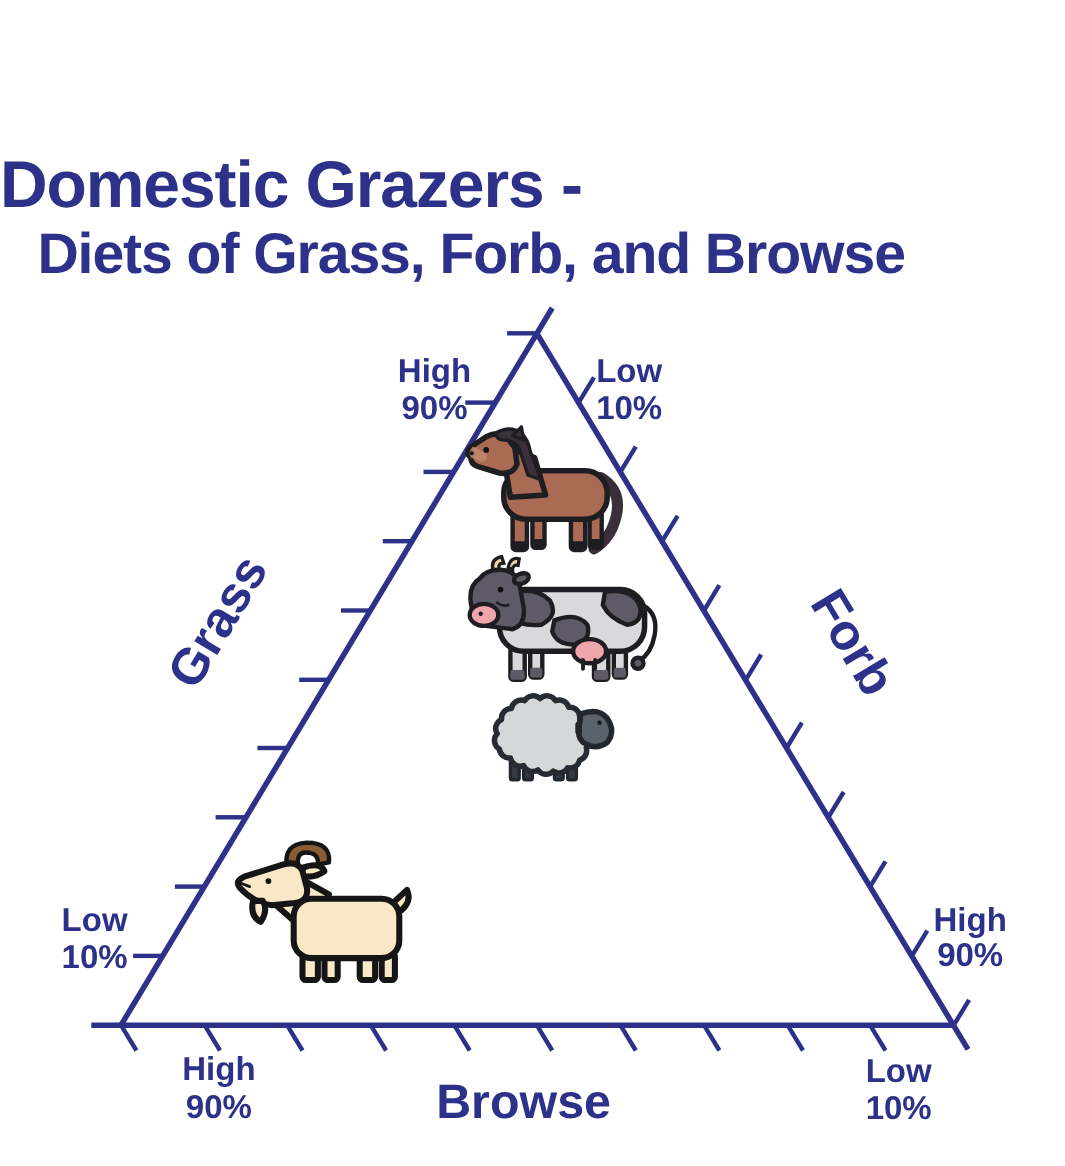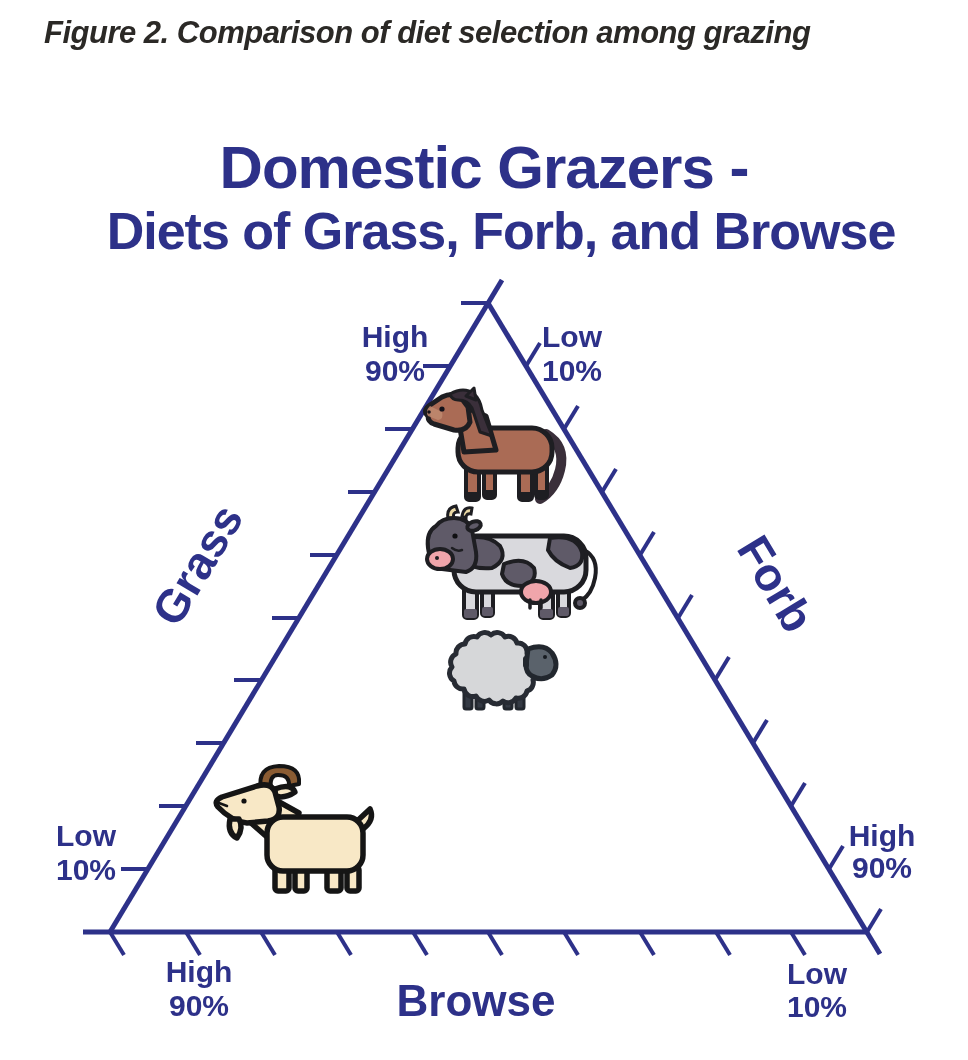--- a/index.html
+++ b/index.html
@@ -8,21 +8,21 @@
     --c-cow_body:#d9d9dd; --c-cow_patch:#5f5a68; --c-pink:#f0a5ab; --c-horn_cream:#ead9a5;
     --c-sheep_body:#d6d7d9; --c-sheep_head:#5a626b; --c-sheep_dark:#343a44;
     --c-goat_body:#f8e8c6; --c-goat_horn:#8a5c33;
   }
   html,body{margin:0;padding:0;}
   body{width:968px;height:1060px;background:#ffffff;overflow:hidden;
        font-family:"Liberation Sans",sans-serif;position:relative;}
   .caption{position:absolute;left:44px;top:10px;width:900px;
            font-size:31px;font-weight:bold;font-style:italic;
            color:var(--c-caption_text);line-height:45px;letter-spacing:-0.5px;}
-  .title{position:absolute;left:0;top:136px;width:968px;text-align:center;
+  .title{position:absolute;left:0;top:136px;width:968px;
          color:var(--c-navy);font-weight:bold;letter-spacing:-1px;}
   .title-l1{font-size:60px;line-height:64px;}
   .title-l2{font-size:52px;line-height:62px;margin-left:34px;}
   svg{position:absolute;left:0;top:0;}
   .tri{stroke:var(--c-navy);stroke-width:5;fill:none;}
   .tick{stroke:var(--c-navy);stroke-width:4;fill:none;}
   .lbl{fill:var(--c-navy);font-family:"Liberation Sans",sans-serif;
        font-weight:bold;font-size:30px;}
   .axis{font-size:46px;}
   .big{font-size:44px;}
@@ -38,21 +38,20 @@
   .sbody{fill:var(--c-sheep_body);stroke:#272b33;stroke-width:5;stroke-linejoin:round;}
   .shead{fill:var(--c-sheep_head);stroke:#22272e;stroke-width:5;stroke-linejoin:round;}
   .sleg{fill:var(--c-sheep_dark);stroke:#22272e;stroke-width:3;}
   .gbody{fill:var(--c-goat_body);stroke:#151515;stroke-width:5.5;stroke-linejoin:round;}
   .ghorn{fill:var(--c-goat_horn);stroke:#151515;stroke-width:4;stroke-linejoin:round;}
 </style>
 </head>
 <body>
 
 <div class="caption">
-  <div>Figure 2. Comparison of diet selection among grazing</div>
 </div>
 
 <div class="title">
   <div class="title-l1">Domestic Grazers -</div>
   <div class="title-l2">Diets of Grass, Forb, and Browse</div>
 </div>
 
 <svg width="968" height="1060" viewBox="0 0 968 1060">
 
   <g>

